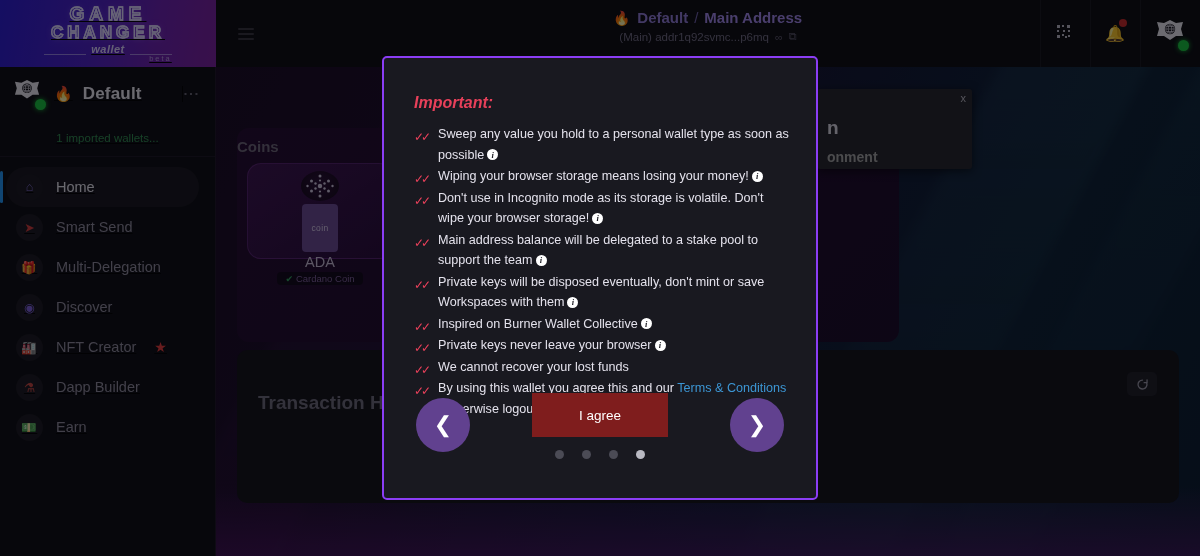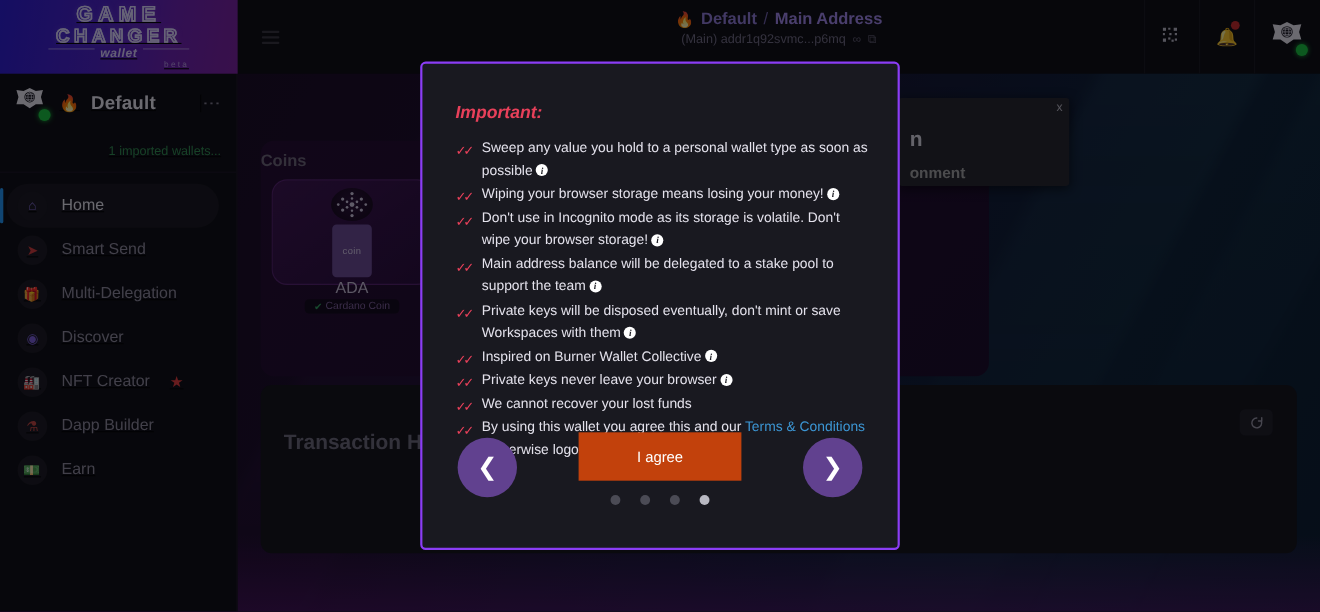--- a/index.html
+++ b/index.html
@@ -51,21 +51,21 @@
   .logo-l1, .logo-l2 {
     font-family: "Liberation Sans", sans-serif;
     font-weight: 700;
     letter-spacing: 5px;
     font-size: 19px;
     color: transparent;
     -webkit-text-stroke: 1.3px rgba(225,220,255,0.88);
     text-shadow: 0 0 6px rgba(190,170,255,0.35);
   }
   .logo-l2 { font-size: 17px; letter-spacing: 4px; margin-top: 1px; }
-  .logo-l3row { display:flex; align-items:flex-start; justify-content:center; gap:5px; margin-top:3px; }
+  .logo-l3row { display:flex; align-items:flex-end; justify-content:center; gap:5px; margin-top:3px; }
   .logo-rule { height:1px; width:42px; background: rgba(215,205,255,0.55); }
   .logo-wallet {
     font-size: 11px; font-style: italic; font-weight: 700;
     color: rgba(228,222,255,0.92); letter-spacing: .5px;
   }
   .logo-beta { font-size: 7.5px; color: rgba(210,200,245,0.7); letter-spacing: 2px; margin-top: 0px; text-align: right; }
 
   .wallet-head {
     height: 90px; border-bottom: 1px solid #191423;
     display: flex; flex-direction: column; justify-content: center;
@@ -86,21 +86,21 @@
   }
   .flame { color: #d8d2e6; font-size: 15px; }
   .wallet-name {
     color: #e8e6f0; font-size: 17px; font-weight: 700; letter-spacing: .2px;
   }
   .kebab {
     margin-left: auto; color: #7e7a8c; font-size: 16px; letter-spacing: 0;
     line-height: 8px; padding: 0 6px; writing-mode: vertical-rl;
   }
   .imported {
-    margin-top: 23px; text-align: right;
+    margin-top: 23px; text-align: center;
     color: #2f8c4f; font-size: 11.5px;
   }
 
   .nav { padding-top: 10px; }
   .nav-item {
     display: flex; align-items: center; gap: 13px;
     height: 40px; margin: 0 16px 0 6px;
     padding-left: 10px;
     border-radius: 22px;
     color: #8e8a9c; font-size: 14.5px;
@@ -281,22 +281,22 @@
     position: absolute; top: 10px;
     width: 54px; height: 54px; border-radius: 50%;
     background: #61418f;
     display: flex; align-items: center; justify-content: center;
     color: #fff; font-size: 22px;
   }
   .nav-circle.prev { left: 32px; }
   .nav-circle.next { right: 32px; }
   .agree-btn {
     position: absolute; left: 50%; transform: translateX(-50%); top: 5px;
-    width: 148px; height: 44px;
-    background: #c2410c; color: #ffffff;
+    width: 136px; height: 44px;
+    background: #7f1d1d; color: #ffffff;
     border: none; font-size: 13.5px;
     font-family: "Liberation Sans", sans-serif;
     cursor: pointer;
   }
   .dots {
     position: absolute; left: 50%; transform: translateX(-50%); top: 62px;
     display: flex; gap: 18px;
   }
   .dot { width: 9px; height: 9px; border-radius: 50%; background: #4b4b55; }
   .dot.active { background: #b9b9c2; }

